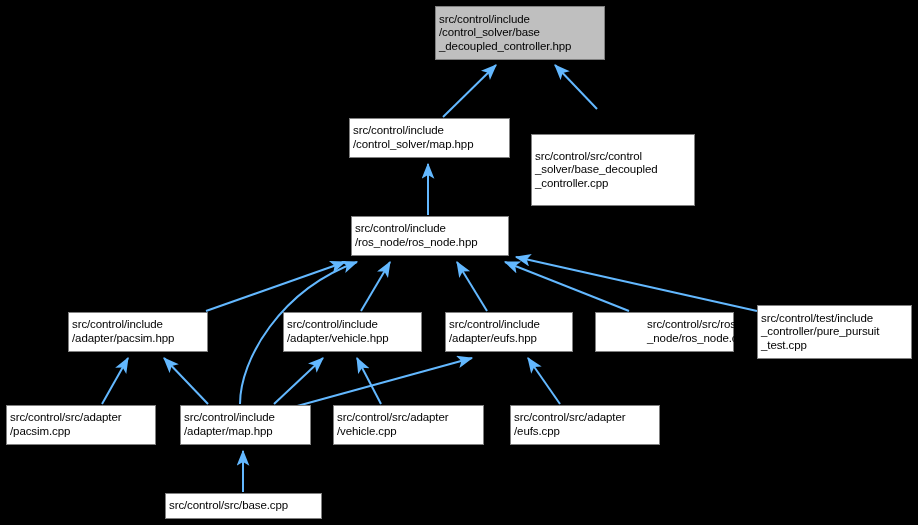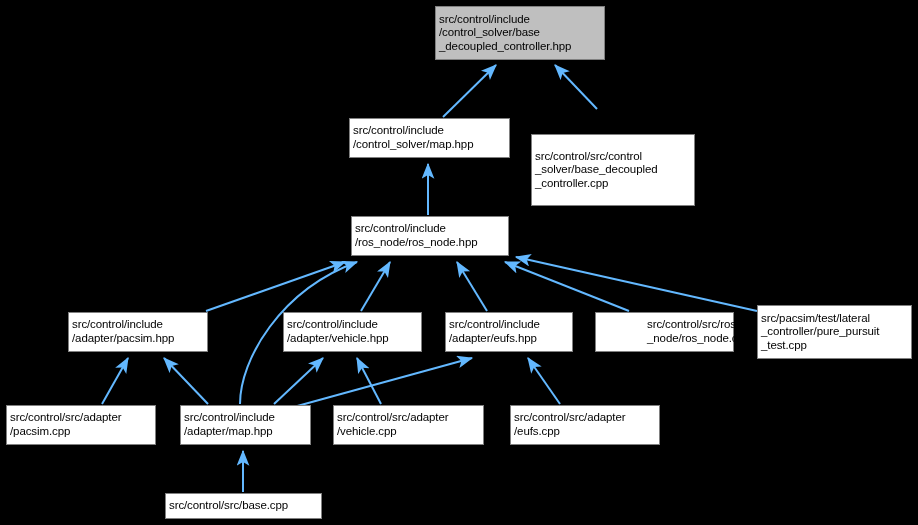--- a/index.html
+++ b/index.html
@@ -90,21 +90,21 @@
       <div class="node" style="left: 351px; top: 216px; width: 158px; height: 40px;"><span class="node-label">src/control/include
 /ros_node/ros_node.hpp</span></div>
       <div class="node" style="left: 68px; top: 312px; width: 140px; height: 40px;"><span class="node-label">src/control/include
 /adapter/pacsim.hpp</span></div>
       <div class="node" style="left: 283px; top: 312px; width: 139px; height: 40px;"><span class="node-label">src/control/include
 /adapter/vehicle.hpp</span></div>
       <div class="node" style="left: 445px; top: 312px; width: 128px; height: 40px;"><span class="node-label">src/control/include
 /adapter/eufs.hpp</span></div>
       <div class="node" style="left: 595px; top: 312px; width: 139px; height: 40px; padding-left: 48px;"><span class="node-label">src/control/src/ros
 _node/ros_node.cpp</span></div>
-      <div class="node" style="left: 757px; top: 305px; width: 155px; height: 54px;"><span class="node-label">src/pacsim/test/lateral
+      <div class="node" style="left: 757px; top: 305px; width: 155px; height: 54px;"><span class="node-label">src/control/test/include
 _controller/pure_pursuit
 _test.cpp</span></div>
       <div class="node" style="left: 6px; top: 405px; width: 150px; height: 40px;"><span class="node-label">src/control/src/adapter
 /pacsim.cpp</span></div>
       <div class="node" style="left: 180px; top: 405px; width: 131px; height: 40px;"><span class="node-label">src/control/include
 /adapter/map.hpp</span></div>
       <div class="node" style="left: 333px; top: 405px; width: 151px; height: 40px;"><span class="node-label">src/control/src/adapter
 /vehicle.cpp</span></div>
       <div class="node" style="left: 510px; top: 405px; width: 150px; height: 40px;"><span class="node-label">src/control/src/adapter
 /eufs.cpp</span></div>

